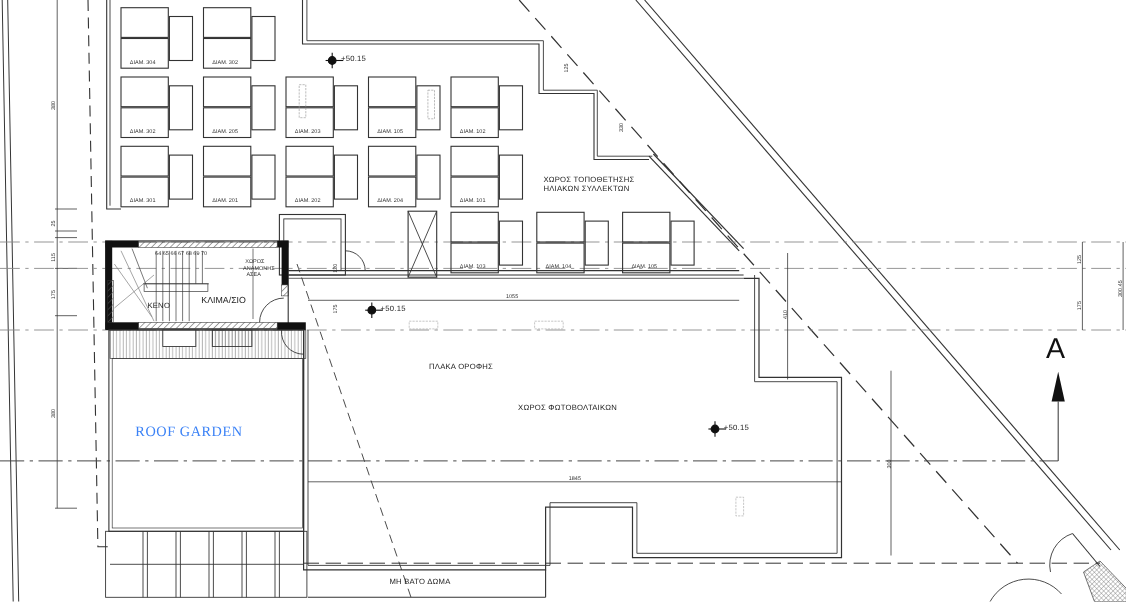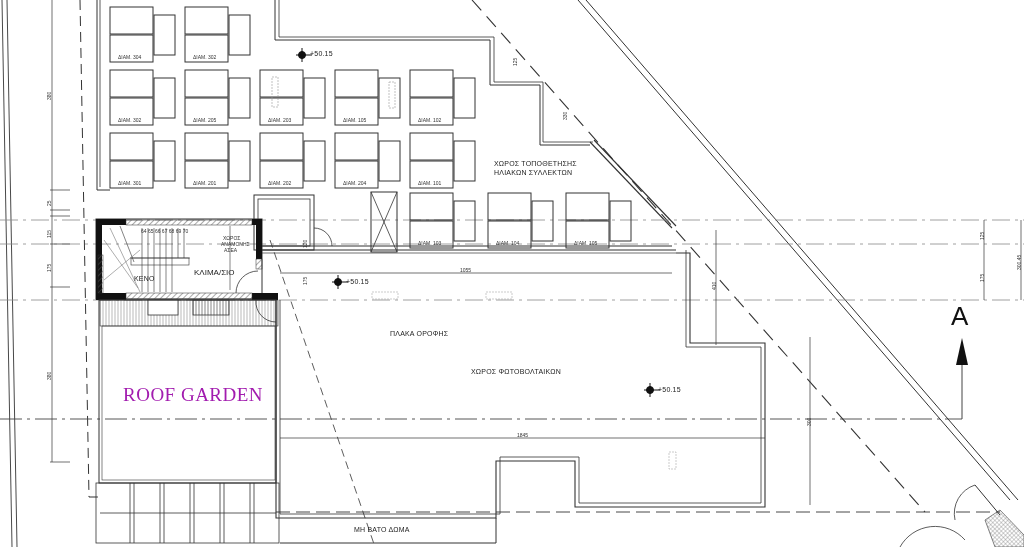--- a/index.html
+++ b/index.html
@@ -2,21 +2,21 @@
 <html><head>
 <meta charset="utf-8">
 <style>
   html, body { margin: 0; padding: 0; background: #ffffff; }
   body { width: 1024px; height: 547px; overflow: hidden; position: relative; font-family: "Liberation Sans", sans-serif; }
   #plan { position: absolute; left: 0; top: 0; width: 1024px; height: 547px; }
   .lbl { position: absolute; font-family: "Liberation Sans", sans-serif; color: #222; white-space: nowrap; }
   .tiny { font-size: 5px; color: #333; }
   .small { font-size: 7px; letter-spacing: 0.2px; }
   .med { font-size: 8px; }
-  .roof { font-family: "Liberation Serif", serif; font-size: 19px; color: #a21caf; letter-spacing: 0.5px; }
+  .roof { font-family: "Liberation Serif", serif; font-size: 13px; color: #3b82f6; letter-spacing: 0.5px; }
   .big-a { font-size: 26px; color: #111; font-family: "Liberation Sans", sans-serif; }
   .dim { font-size: 5px; color: #333; transform-origin: left top; }
   .unit-lbl { font-size: 5px; color: #333; }
 </style>
 </head>
 <body>
 
 <svg id="plan" viewBox="0 0 1024 547" xmlns="http://www.w3.org/2000/svg">
   <defs>
     <pattern id="hatch" width="4" height="4" patternUnits="userSpaceOnUse" patternTransform="rotate(45)">
@@ -248,21 +248,21 @@
 <span class="lbl unit-lbl" style="left:496px;top:240px">ΔΙΑΜ. 104</span>
 <span class="lbl unit-lbl" style="left:574px;top:240px">ΔΙΑΜ. 105</span>
 
 <span class="lbl small" style="left:494px;top:160px">ΧΩΡΟΣ ΤΟΠΟΘΕΤΗΣΗΣ</span>
 <span class="lbl small" style="left:494px;top:169px">ΗΛΙΑΚΩΝ ΣΥΛΛΕΚΤΩΝ</span>
 <span class="lbl small" style="left:390px;top:330px">ΠΛΑΚΑ ΟΡΟΦΗΣ</span>
 <span class="lbl small" style="left:471px;top:368px">ΧΩΡΟΣ ΦΩΤΟΒΟΛΤΑΙΚΩΝ</span>
 <span class="lbl small" style="left:354px;top:526px">ΜΗ ΒΑΤΟ ΔΩΜΑ</span>
 <span class="lbl roof" style="left:123px;top:384px">ROOF GARDEN</span>
 <span class="lbl small" style="left:134px;top:275px">ΚΕΝΟ</span>
-<span class="lbl med" style="left:194px;top:268px">ΚΛΙΜΑ/ΣΙΟ</span>
+<span class="lbl med" style="left:183px;top:268px">ΚΛΙΜΑ/ΣΙΟ</span>
 <span class="lbl tiny" style="left:223px;top:235px">ΧΩΡΟΣ</span>
 <span class="lbl tiny" style="left:221px;top:241px">ΑΝΑΜΟΝΗΣ</span>
 <span class="lbl tiny" style="left:224px;top:247px">ΑΣΕΑ</span>
 <span class="lbl tiny" style="left:141px;top:228px">64 65 66 67 68 69 70</span>
 
 <span class="lbl small" style="left:310px;top:50px">+50.15</span>
 <span class="lbl small" style="left:346px;top:278px">+50.15</span>
 <span class="lbl small" style="left:658px;top:386px">+50.15</span>
 
 <span class="lbl big-a" style="left:951px;top:301px">A</span>

